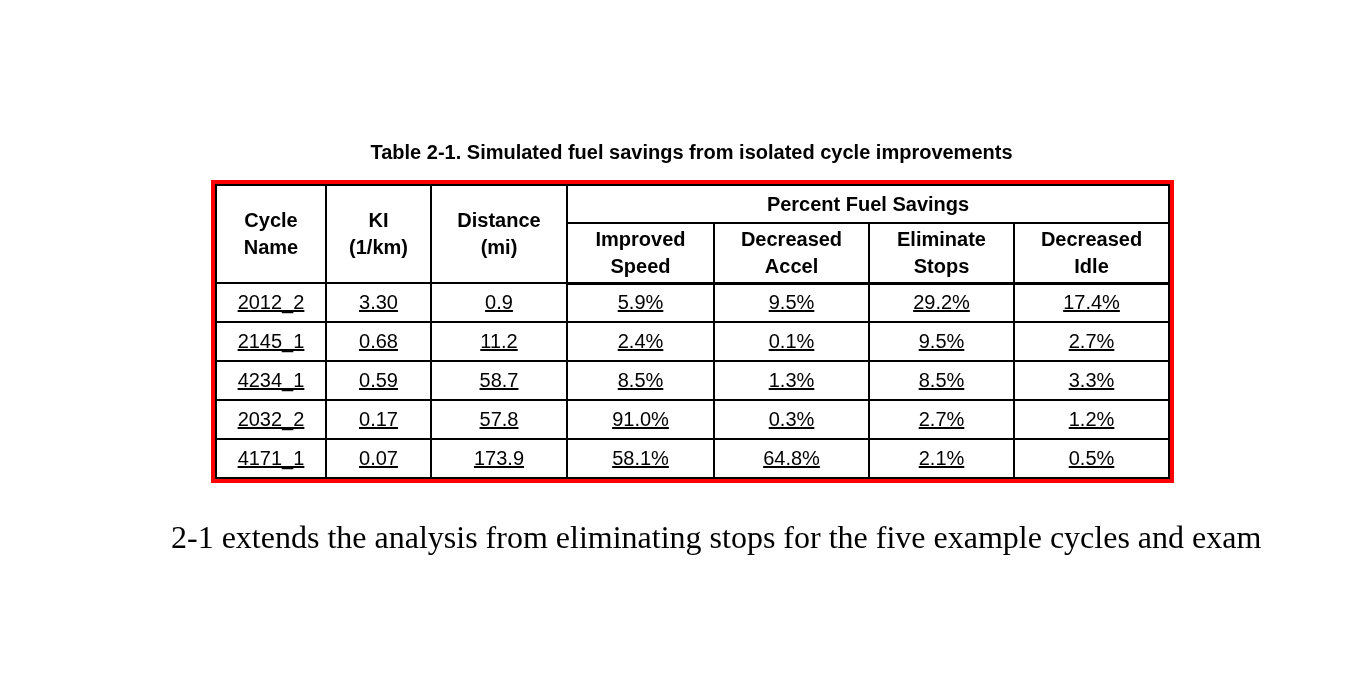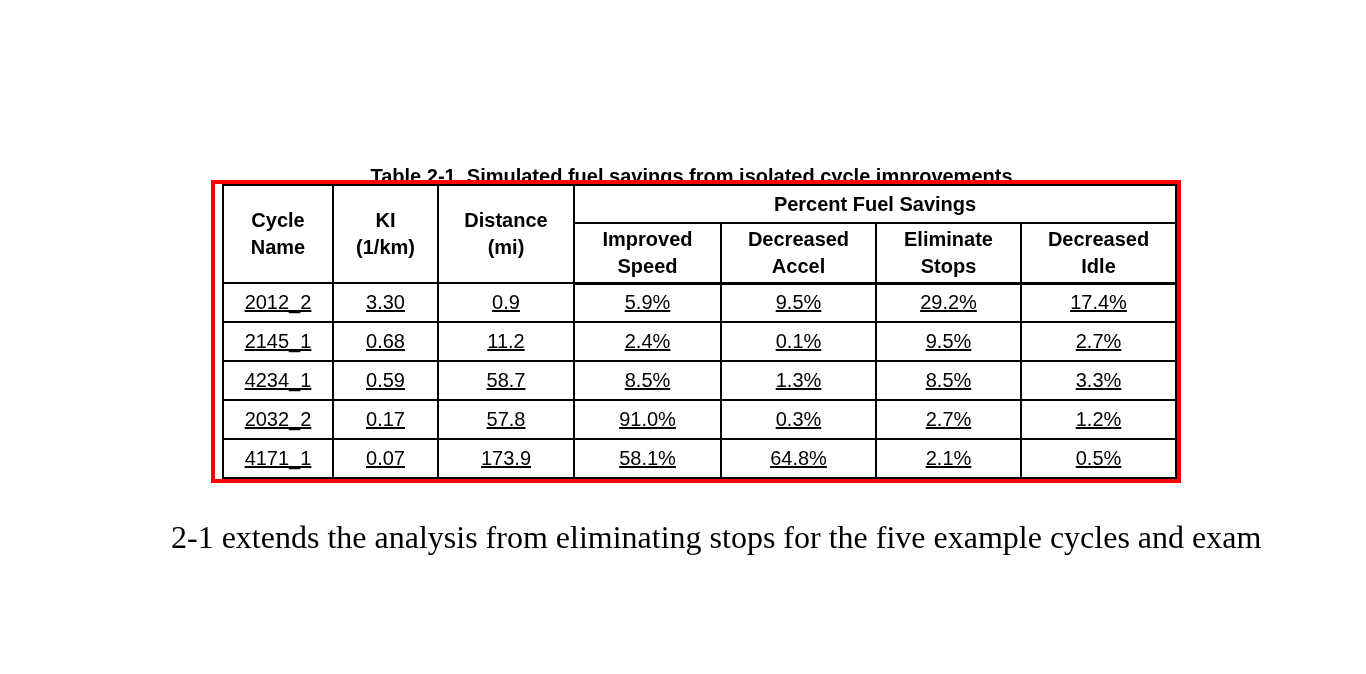--- a/index.html
+++ b/index.html
@@ -9,21 +9,20 @@
   .table-title {
     position: absolute;
     left: 211px;
     top: 141px;
     width: 961px;
     text-align: center;
     font-family: "Liberation Sans", sans-serif;
     font-size: 20px;
     font-weight: bold;
     color: #000;
-    margin-top: 24px;
   }
 
   .table-frame {
     position: absolute;
     left: 211px;
     top: 180px;
     border-style: solid;
     border-width: 4px;
     background: #fff;
   }
@@ -62,21 +61,21 @@
     font-size: 32px;
     color: #000;
     white-space: nowrap;
   }
 </style>
 </head>
 <body>
 
 <div class="table-title">Table 2-1. Simulated fuel savings from isolated cycle improvements</div>
 
-<div class="table-frame" style="border-color:#ff0000;padding-left:7px;">
+<div class="table-frame" style="border-color:#ff0000;">
   <table class="data-table">
     <colgroup>
       <col style="width:110px">
       <col style="width:105px">
       <col style="width:136px">
       <col style="width:147px">
       <col style="width:155px">
       <col style="width:145px">
       <col style="width:155px">
     </colgroup>

